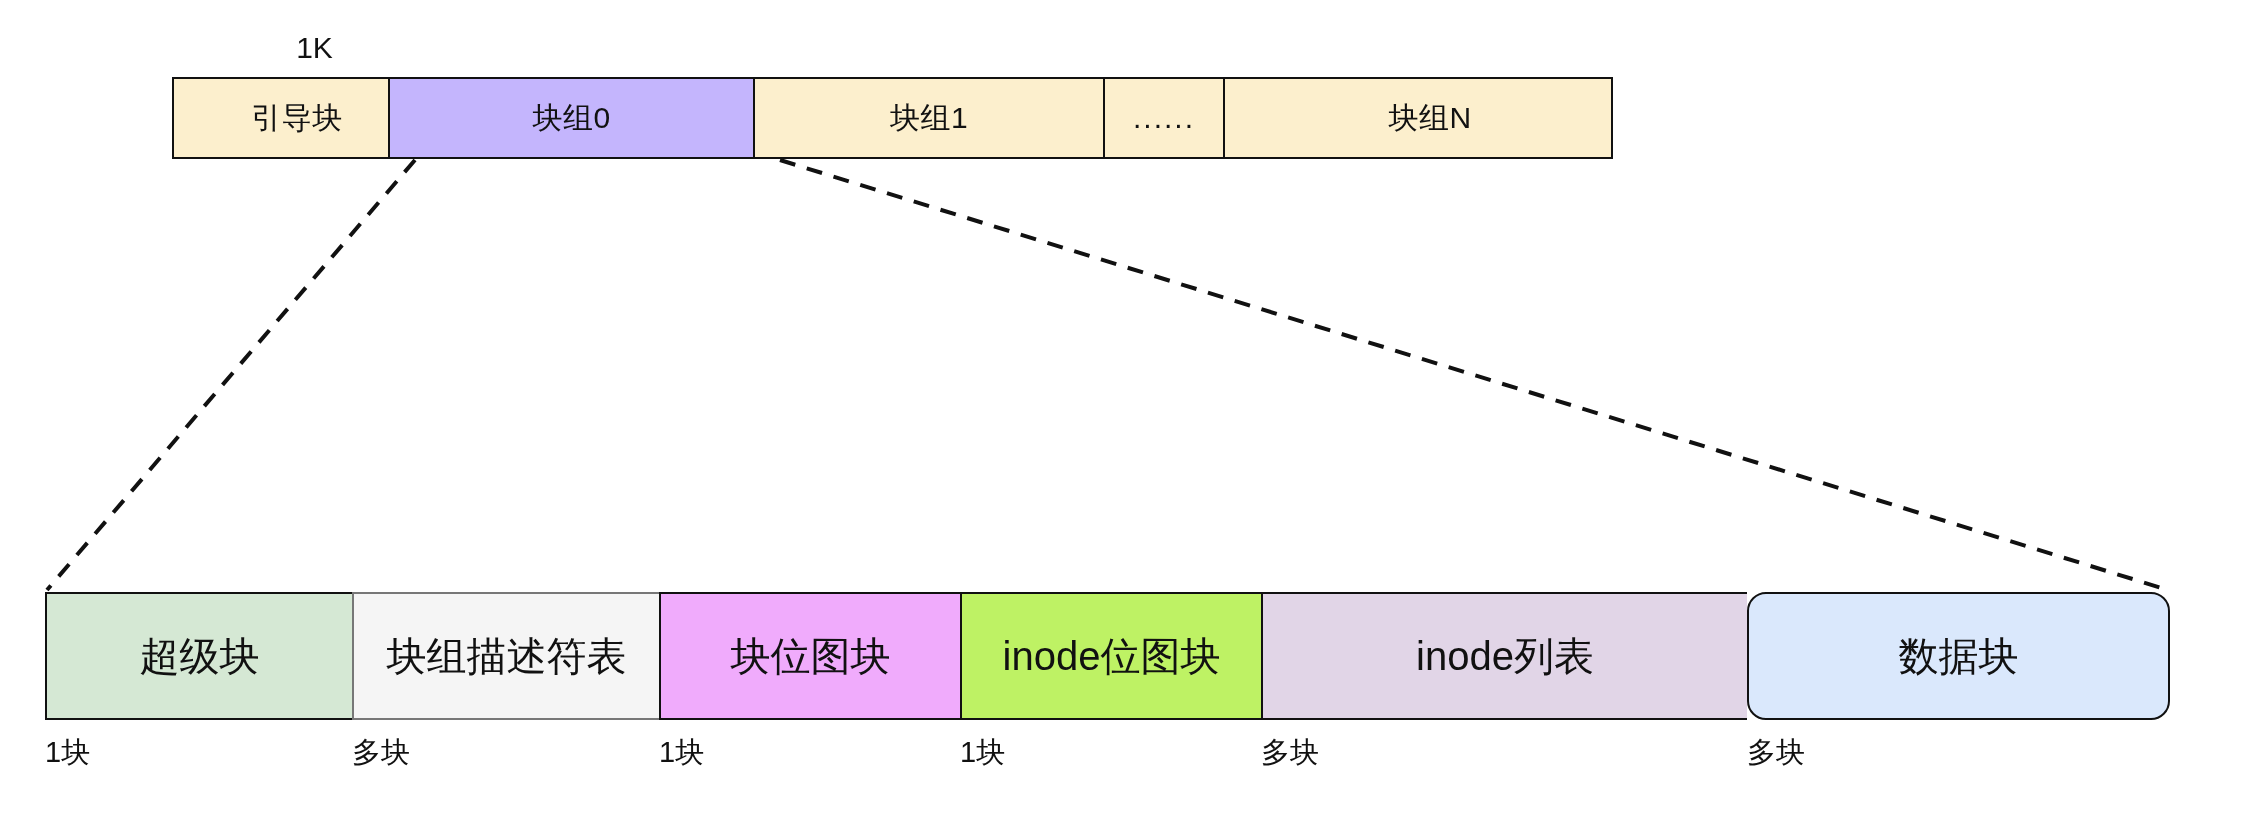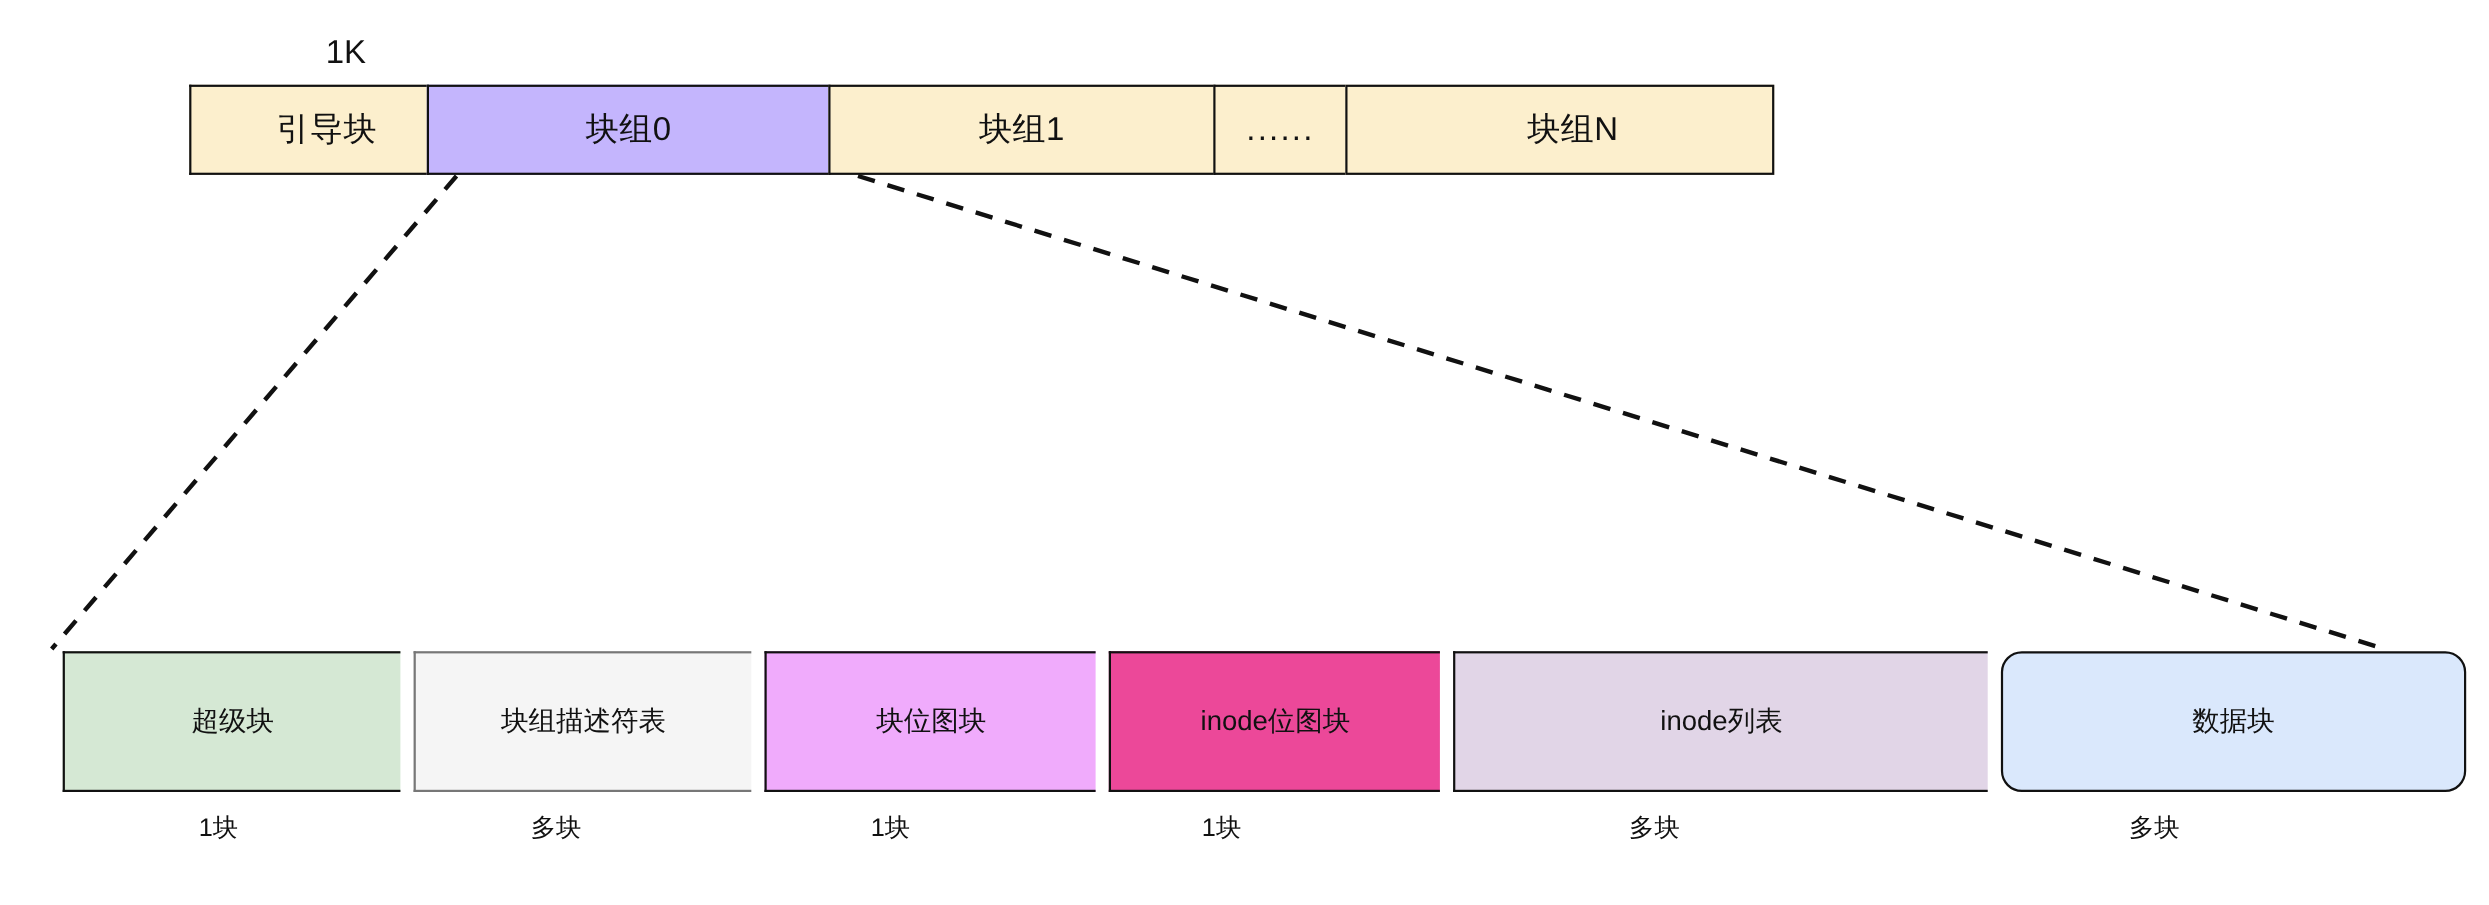--- a/index.html
+++ b/index.html
@@ -74,45 +74,43 @@
     display: flex;
     flex-direction: row;
   }
   #group-bar .cell {
     box-sizing: border-box;
     border: 2px solid #111111;
     border-right-width: 0;
     display: flex;
     align-items: center;
     justify-content: center;
-    font-size: 25px;
+    font-size: 40px;
     line-height: 1;
     color: #111111;
-    margin-left: 12px;
   }
   #group-bar .cell:last-child { border-right-width: 2px; }
   #group-bar .cell.soft-border {
     border-color: #777777;
   }
 
   
   #group-captions {
     position: absolute;
     left: 45px;
     top: 730px;
     height: 44px;
     display: flex;
     flex-direction: row;
   }
   #group-captions .cap {
     box-sizing: border-box;
     display: flex;
     align-items: center;
-    justify-content: center;
-    font-size: 23px;
+    font-size: 29px;
     line-height: 1;
     color: #111111;
   }
 
   
   #connectors {
     position: absolute;
     left: 0; top: 0;
     width: 2263px;
     height: 823px;
@@ -152,21 +150,21 @@
   <div id="group-bar">
       <div class="cell" style="width: 307px; background: rgb(213, 232, 212);">
         <span>超级块</span>
       </div>
       <div class="cell soft-border" style="width: 307px; background: rgb(245, 245, 245);">
         <span>块组描述符表</span>
       </div>
       <div class="cell" style="width: 301px; background: #f0abfc;">
         <span>块位图块</span>
       </div>
-      <div class="cell" style="width: 301px; background: #ec4899;">
+      <div class="cell" style="width: 301px; background: #bef264;">
         <span>inode位图块</span>
       </div>
       <div class="cell" style="width: 486px; background: rgb(225, 213, 231);">
         <span>inode列表</span>
       </div>
       <div class="cell" style="width: 423px; background: rgb(218, 232, 252); border-radius: 19px;">
         <span>数据块</span>
       </div>
     </div>
   <div id="group-captions">

